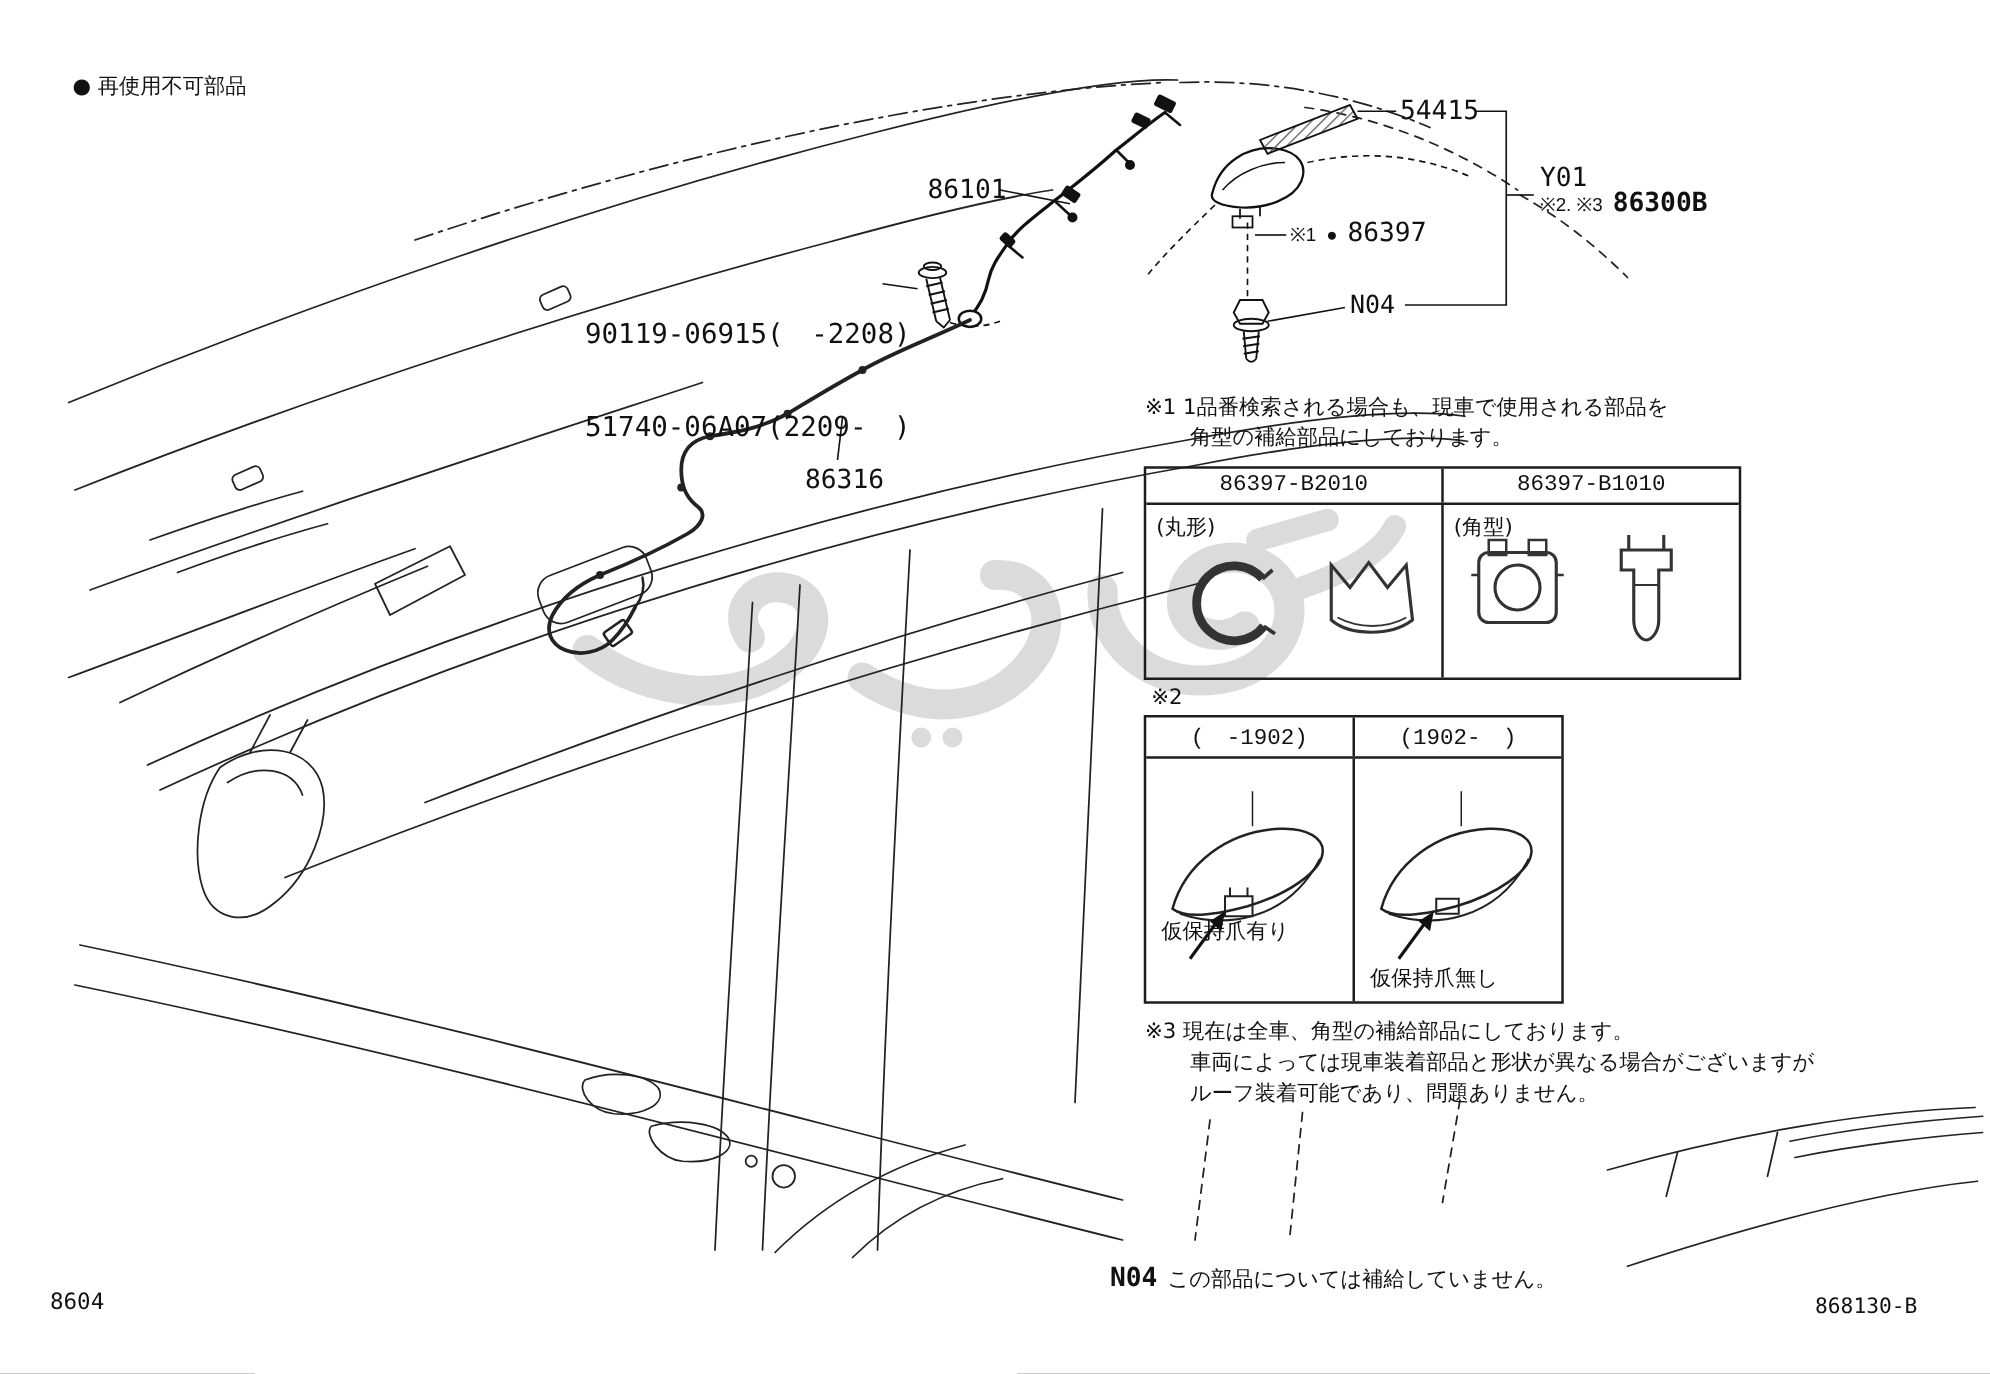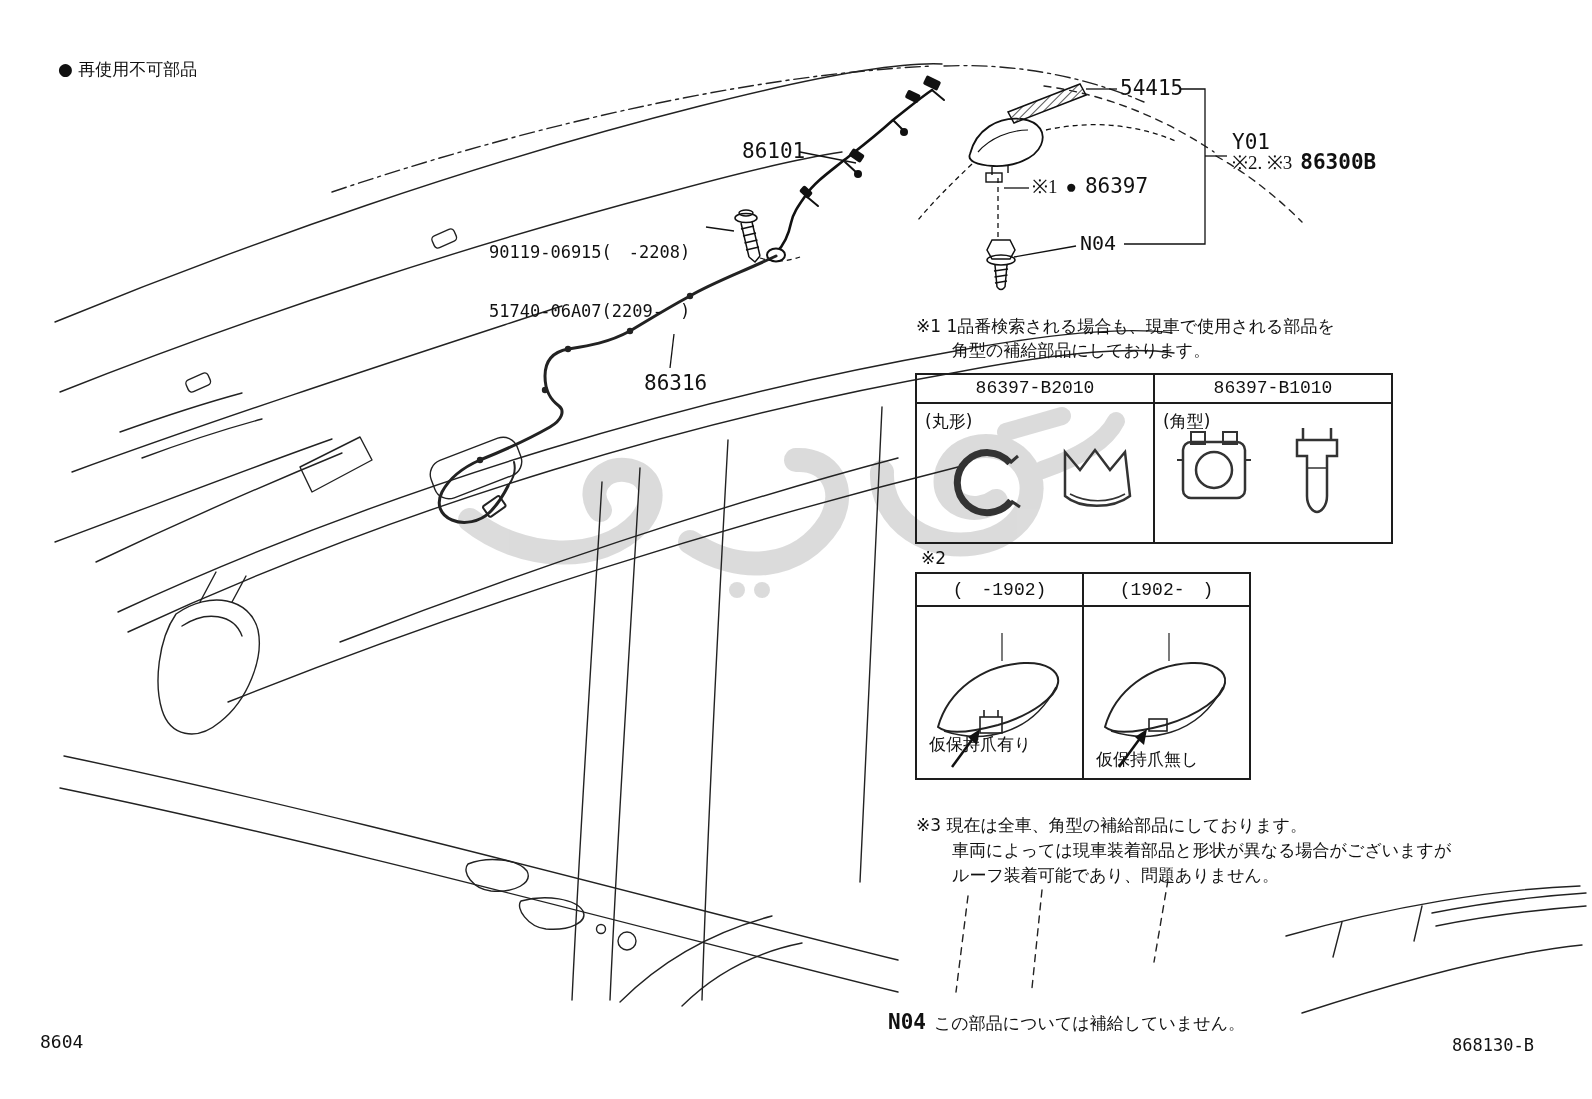--- a/index.html
+++ b/index.html
@@ -1,21 +1,21 @@
 <!DOCTYPE html>
 <html><head>
 <meta charset="utf-8">
 <style>
   *{box-sizing:border-box}
   html,body{margin:0;padding:0;background:#777}
   .page{position:relative;width:1592px;height:1099px;background:#ffffff;overflow:hidden;color:#111;margin:0 auto}
   svg.art{position:absolute;left:0;top:0;pointer-events:none}
   .lbl{position:absolute;white-space:pre;font-family:"DejaVu Sans Mono","Liberation Mono",monospace;font-size:21px;line-height:1.15;color:#111}
   .jp{font-family:"DejaVu Sans","Liberation Sans",sans-serif;font-size:17px}
-  .mark{font-family:Liberation Serif, serif;font-size:19px}
+  .mark{font-family:Liberation Sans, sans-serif;font-size:15px}
   .bold{font-weight:bold}
   .row-flex{display:flex;align-items:baseline;gap:8px}
   .tbl{position:absolute;border:2px solid #1d1d1d;background:transparent}
   .trow{display:flex}
   .thead{border-bottom:2px solid #1d1d1d}
   .tcell{flex:1 1 0;position:relative}
   .tcell + .tcell{border-left:2px solid #1d1d1d}
   .th{font-family:Liberation Mono, monospace;font-size:18px;text-align:center;padding:3px 0 4px 0}
   .shape-label{position:absolute;top:6px;left:8px;font-family:"DejaVu Sans","Liberation Sans",sans-serif;font-size:17px}
   .cap{position:absolute;bottom:7px;left:12px;font-family:"DejaVu Sans","Liberation Sans",sans-serif;font-size:17px;white-space:pre}
@@ -176,21 +176,21 @@
   <div class="lbl row-flex" style="left:1032px;top:174px">
     <span class="mark">※1</span>
     <span class="mark">●</span>
     <span>86397</span>
   </div>
 
   <div class="lbl" style="left:1080px;top:232px;font-size:20px">N04</div>
 
   <div class="lbl" style="left:742px;top:139px">86101</div>
 
-  <div class="lbl" style="left:489px;top:204px;font-size:17px">
+  <div class="lbl" style="left:468px;top:204px;font-size:22px">
     <div>90119-06915(　-2208)</div>
     <div>51740-06A07(2209-　)</div>
   </div>
 
   <div class="lbl" style="left:644px;top:371px">86316</div>
 
   <div class="lbl jp" style="left:916px;top:317px">※1 1品番検索される場合も、現車で使用される部品を</div>
   <div class="lbl jp" style="left:952px;top:341px">角型の補給部品にしております。</div>
 
   <div class="tbl" style="left:915px;top:373px;width:478px">
@@ -243,21 +243,21 @@
             <path stroke-width="2" d="M20,94 C30,58 64,32 106,30 C128,29 142,38 140,50 C138,64 114,82 80,92 C54,99 30,102 20,94 Z"></path>
             <path stroke-width="1.6" d="M26,98 C62,110 112,104 138,54"></path>
             <rect x="62" y="84" width="22" height="16" stroke-width="1.6"></rect>
             <path stroke-width="1.6" d="M66,84 L66,77 M80,84 L80,77"></path>
             <line x1="34" y1="134" x2="56" y2="104" stroke="#111" stroke-width="2.5"></line>
             <polygon points="62,96 50,104 59,112" fill="#111" stroke="none"></polygon>
           </g>
         </svg>
         <span class="cap">仮保持爪有り</span>
       </div>
-      <div class="tcell" style="height:171px">
+      <div class="tcell" style="height:194px">
         <svg class="cell-art2" width="164" height="150" viewBox="0 0 164 150">
           <g stroke="#222" fill="none">
             <line x1="84" y1="-26" x2="84" y2="28" stroke-width="1.2"></line>
             <path stroke-width="2" d="M20,94 C30,58 64,32 106,30 C128,29 142,38 140,50 C138,64 114,82 80,92 C54,99 30,102 20,94 Z"></path>
             <path stroke-width="1.6" d="M26,98 C62,110 112,104 138,54"></path>
             <rect x="64" y="86" width="18" height="12" stroke-width="1.6"></rect>
             <line x1="34" y1="134" x2="56" y2="104" stroke="#111" stroke-width="2.5"></line>
             <polygon points="62,96 50,104 59,112" fill="#111" stroke="none"></polygon>
           </g>
         </svg>

